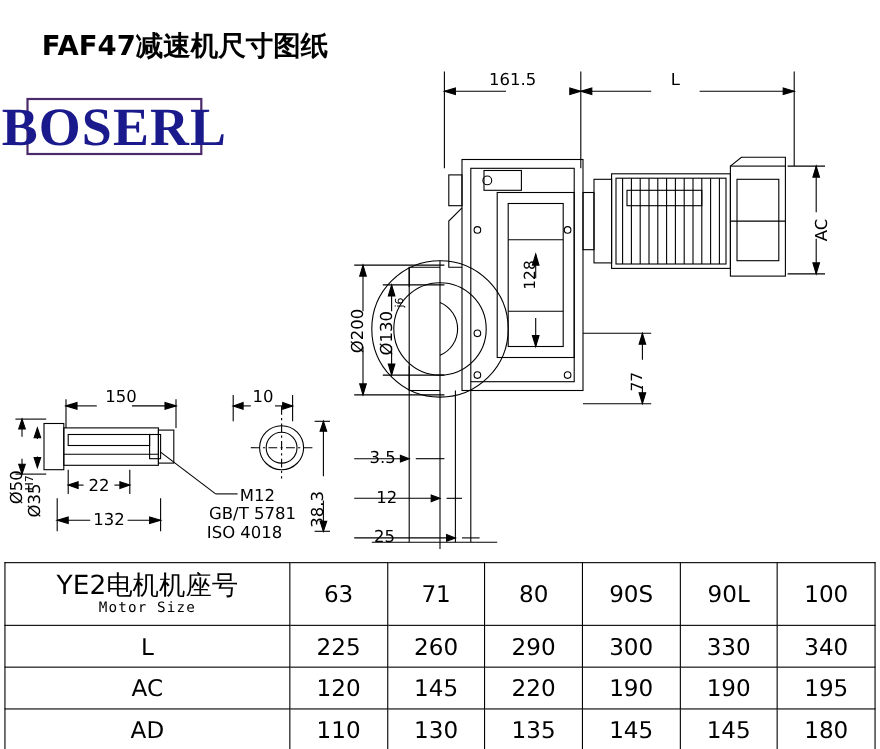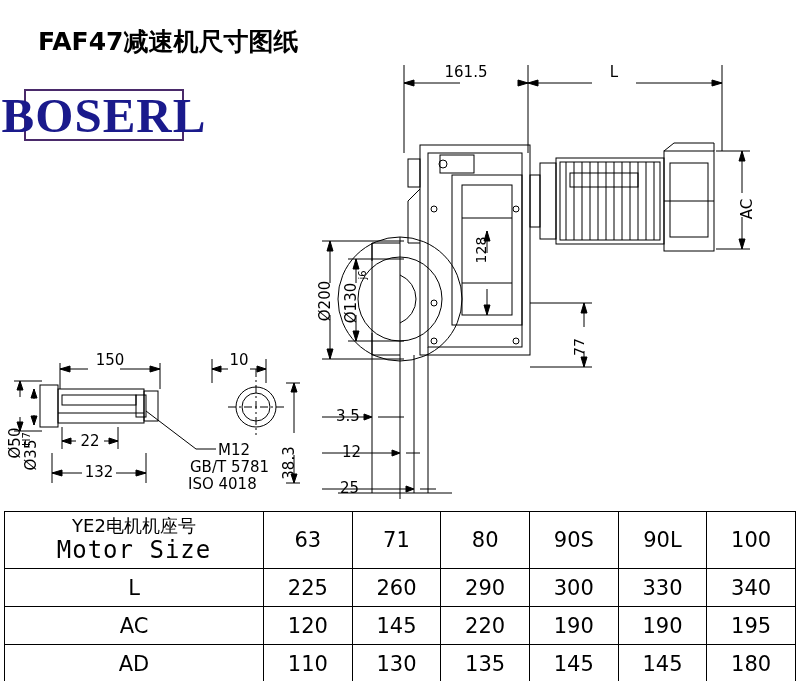--- a/index.html
+++ b/index.html
@@ -81,25 +81,25 @@
   .tbl td.head-cell {
     height: 56px;
     line-height: 1.15;
     font-size: 21px;
   }
   .tbl td.label-col {
     width: 258px;
   }
   .head-cn {
     display: block;
-    font-size: 18px;
+    font-size: 24px;
   }
   .head-en {
     display: block;
-    font-size: 24px;
+    font-size: 13px;
     font-family: "DejaVu Sans Mono", "Liberation Mono", monospace;
     letter-spacing: 1px;
   }
   .mono {
     font-family: "DejaVu Sans Mono", "Liberation Mono", monospace;
     margin-top: 12px;
   }
 </style>
 </head>
 <body>

